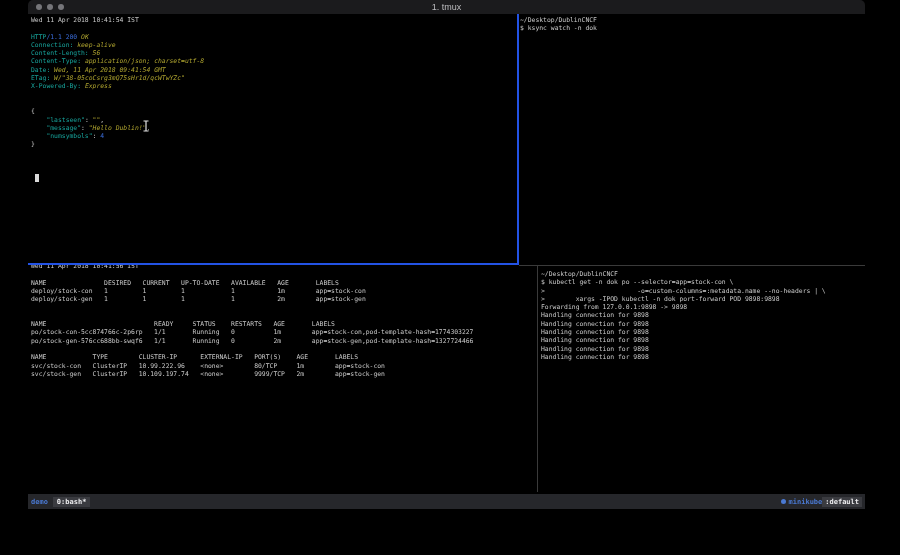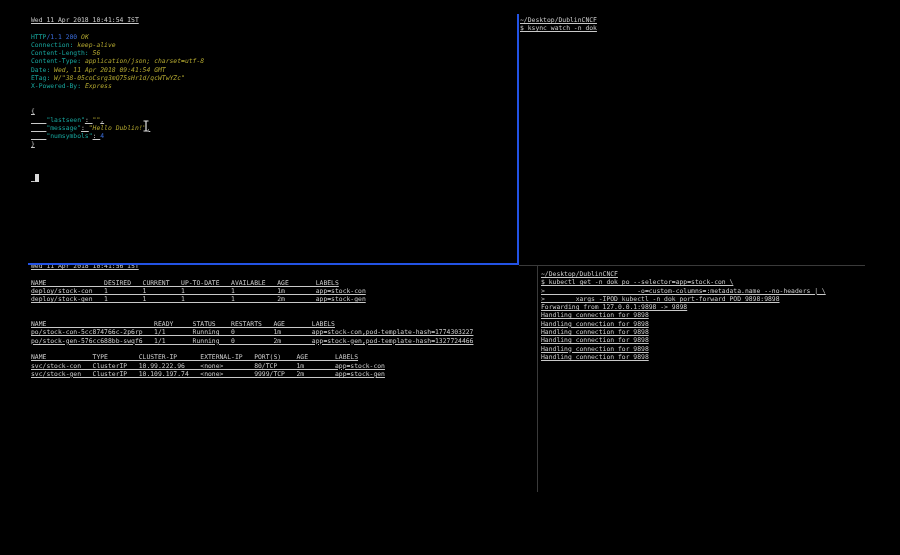--- a/index.html
+++ b/index.html
@@ -15,21 +15,21 @@
   .wtitle{position:absolute;left:0;right:0;text-align:center;color:#bcbcbf;
           font-family:"Liberation Sans", sans-serif;font-size:9px;line-height:14px;}
   
   .term{position:absolute;left:0;top:14px;right:0;bottom:15px;background:#000;}
   .pane{position:absolute;font-size:6.4px;line-height:8.3px;white-space:pre;color:#c9c9c9;}
   .pane-tl{left:3px;top:2px;width:483px;height:246px;}
   .pane-tr{left:492px;top:2px;width:340px;height:246px;}
   .pane-bl{left:3px;top:248px;width:502px;height:222px;}
   .pane-br{left:513px;top:256px;width:320px;height:222px;}
   .tl{min-height:8.3px;}
-  .seg-fg{color:#c9c9c9;text-decoration:underline;}
+  .seg-fg{color:#c9c9c9;}
   .seg-cyan{color:#17a39b;margin-top:18px;}
   .seg-yellow{color:#b0a52f;font-style:italic;}
   .seg-blue{color:#3a6cd9;text-align:right;}
   .seg-cursor{background:#d9d9d9;color:#d9d9d9;}
   
   .bv-blue{position:absolute;left:489px;top:0;width:2px;height:251px;background:#2353e5;}
   .bh-blue{position:absolute;left:0;top:249px;width:491px;height:2px;background:#2353e5;}
   .bh-gray{position:absolute;left:491px;top:251px;right:0;height:1px;background:#3a3a3a;}
   .bv-gray{position:absolute;left:509px;top:252px;width:1px;height:226px;background:#3a3a3a;}
   
@@ -44,33 +44,50 @@
   .k8s-dot{width:5px;height:5px;border-radius:50%;background:#4a79d2;margin-right:3px;}
   .sb-host{color:#4a79d2;}
   .sb-ns{background:#3a3b40;color:#ececee;padding:1px 3px;}
 </style>
 </head>
 <body>
 
 <div class="stage">
   <div class="window">
 
+    <div class="titlebar">
+      <div class="lights">
+        <span class="light"></span>
+        <span class="light"></span>
+        <span class="light"></span>
+      </div>
+      <div class="wtitle">1. tmux</div>
+    </div>
 
     <div class="term">
       <div class="pane pane-tl"><div class="tl"><span class="seg-fg">Wed 11 Apr 2018 10:41:54 IST</span></div><div class="tl">&nbsp;</div><div class="tl"><span class="seg-cyan">HTTP</span><span class="seg-blue">/1.1 200 </span><span class="seg-yellow">OK</span></div><div class="tl"><span class="seg-cyan">Connection:</span><span class="seg-yellow"> keep-alive</span></div><div class="tl"><span class="seg-cyan">Content-Length:</span><span class="seg-yellow"> 56</span></div><div class="tl"><span class="seg-cyan">Content-Type:</span><span class="seg-yellow"> application/json; charset=utf-8</span></div><div class="tl"><span class="seg-cyan">Date:</span><span class="seg-yellow"> Wed, 11 Apr 2018 09:41:54 GMT</span></div><div class="tl"><span class="seg-cyan">ETag:</span><span class="seg-yellow"> W/"38-05coCsrg3mQ75sHr1d/qcWTwYZc"</span></div><div class="tl"><span class="seg-cyan">X-Powered-By:</span><span class="seg-yellow"> Express</span></div><div class="tl">&nbsp;</div><div class="tl">&nbsp;</div><div class="tl"><span class="seg-fg">{</span></div><div class="tl"><span class="seg-fg">    </span><span class="seg-cyan">"lastseen"</span><span class="seg-fg">: </span><span class="seg-yellow">""</span><span class="seg-fg">,</span></div><div class="tl"><span class="seg-fg">    </span><span class="seg-cyan">"message"</span><span class="seg-fg">: </span><span class="seg-yellow">"Hello Dublin!"</span><span class="seg-fg">,</span></div><div class="tl"><span class="seg-fg">    </span><span class="seg-cyan">"numsymbols"</span><span class="seg-fg">: </span><span class="seg-blue">4</span></div><div class="tl"><span class="seg-fg">}</span></div><div class="tl">&nbsp;</div><div class="tl">&nbsp;</div><div class="tl">&nbsp;</div><div class="tl"><span class="seg-fg"> </span><span class="seg-cursor"> </span></div></div>
       <div class="pane pane-tr"><div class="tl"><span class="seg-fg">~/Desktop/DublinCNCF</span></div><div class="tl"><span class="seg-fg">$ ksync watch -n dok</span></div></div>
       <div class="pane pane-bl"><div class="tl"><span class="seg-fg">Wed 11 Apr 2018 10:41:56 IST</span></div><div class="tl">&nbsp;</div><div class="tl"><span class="seg-fg">NAME               DESIRED   CURRENT   UP-TO-DATE   AVAILABLE   AGE       LABELS</span></div><div class="tl"><span class="seg-fg">deploy/stock-con   1         1         1            1           1m        app=stock-con</span></div><div class="tl"><span class="seg-fg">deploy/stock-gen   1         1         1            1           2m        app=stock-gen</span></div><div class="tl">&nbsp;</div><div class="tl">&nbsp;</div><div class="tl"><span class="seg-fg">NAME                            READY     STATUS    RESTARTS   AGE       LABELS</span></div><div class="tl"><span class="seg-fg">po/stock-con-5cc874766c-2p6rp   1/1       Running   0          1m        app=stock-con,pod-template-hash=1774303227</span></div><div class="tl"><span class="seg-fg">po/stock-gen-576cc688bb-swqf6   1/1       Running   0          2m        app=stock-gen,pod-template-hash=1327724466</span></div><div class="tl">&nbsp;</div><div class="tl"><span class="seg-fg">NAME            TYPE        CLUSTER-IP      EXTERNAL-IP   PORT(S)    AGE       LABELS</span></div><div class="tl"><span class="seg-fg">svc/stock-con   ClusterIP   10.99.222.96    &lt;none&gt;        80/TCP     1m        app=stock-con</span></div><div class="tl"><span class="seg-fg">svc/stock-gen   ClusterIP   10.109.197.74   &lt;none&gt;        9999/TCP   2m        app=stock-gen</span></div></div>
       <div class="pane pane-br"><div class="tl"><span class="seg-fg">~/Desktop/DublinCNCF</span></div><div class="tl"><span class="seg-fg">$ kubectl get -n dok po --selector=app=stock-con \</span></div><div class="tl"><span class="seg-fg">&gt;                        -o=custom-columns=:metadata.name --no-headers | \</span></div><div class="tl"><span class="seg-fg">&gt;        xargs -IPOD kubectl -n dok port-forward POD 9898:9898</span></div><div class="tl"><span class="seg-fg">Forwarding from 127.0.0.1:9898 -&gt; 9898</span></div><div class="tl"><span class="seg-fg">Handling connection for 9898</span></div><div class="tl"><span class="seg-fg">Handling connection for 9898</span></div><div class="tl"><span class="seg-fg">Handling connection for 9898</span></div><div class="tl"><span class="seg-fg">Handling connection for 9898</span></div><div class="tl"><span class="seg-fg">Handling connection for 9898</span></div><div class="tl"><span class="seg-fg">Handling connection for 9898</span></div></div>
 
       <div class="bv-blue"></div>
       <div class="bh-blue"></div>
       <div class="bh-gray"></div>
       <div class="bv-gray"></div>
 
       <svg class="ibeam" width="8" height="12" viewBox="0 0 8 12">
         <path d="M1.5 1 H6.5 M4 1 V11 M1.5 11 H6.5" stroke="#000" stroke-width="3" fill="none"></path>
         <path d="M1.5 1 H6.5 M4 1 V11 M1.5 11 H6.5" stroke="#e2e2e2" stroke-width="1.2" fill="none"></path>
       </svg>
     </div>
 
+    <div class="statusbar">
+      <span class="sb-session">demo</span>
+      <span class="sb-window">0:bash*</span>
+      <span class="sb-right">
+        <span class="k8s-dot"></span>
+        <span class="sb-host">minikube</span>
+        <span class="sb-ns">:default</span>
+      </span>
+    </div>
 
   </div>
 </div>
 
 </body></html>

